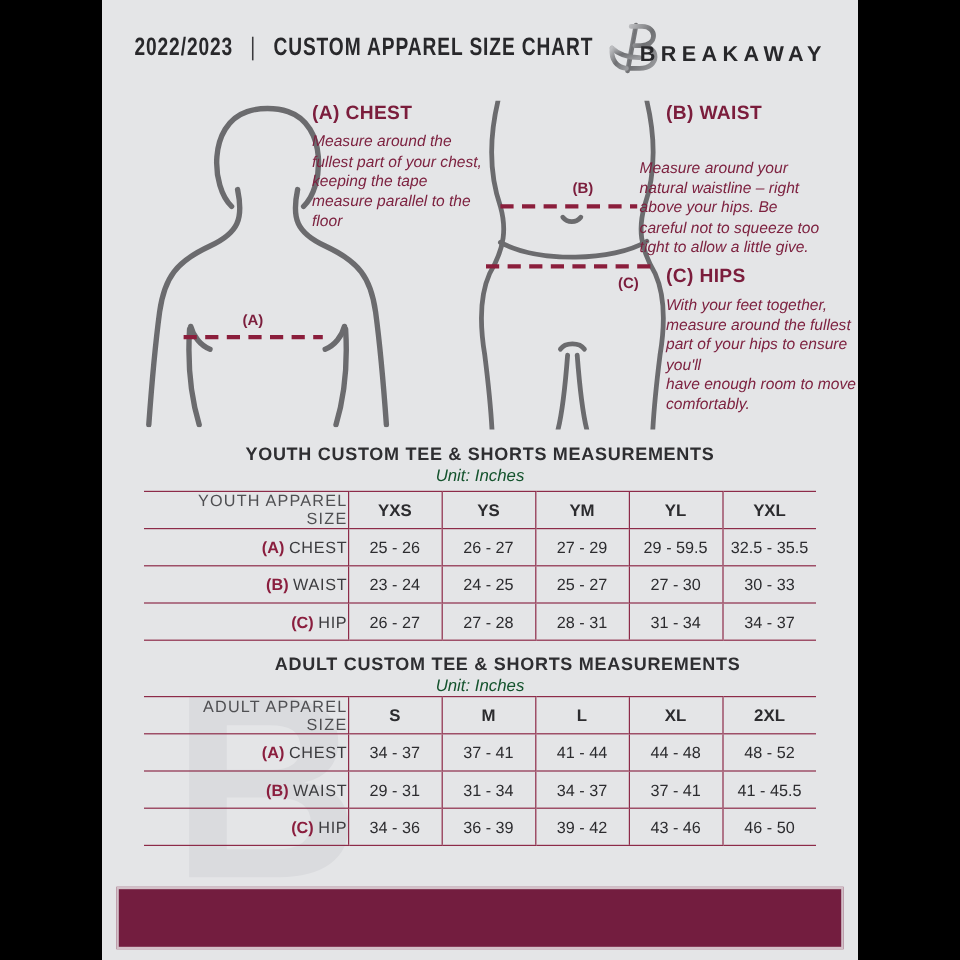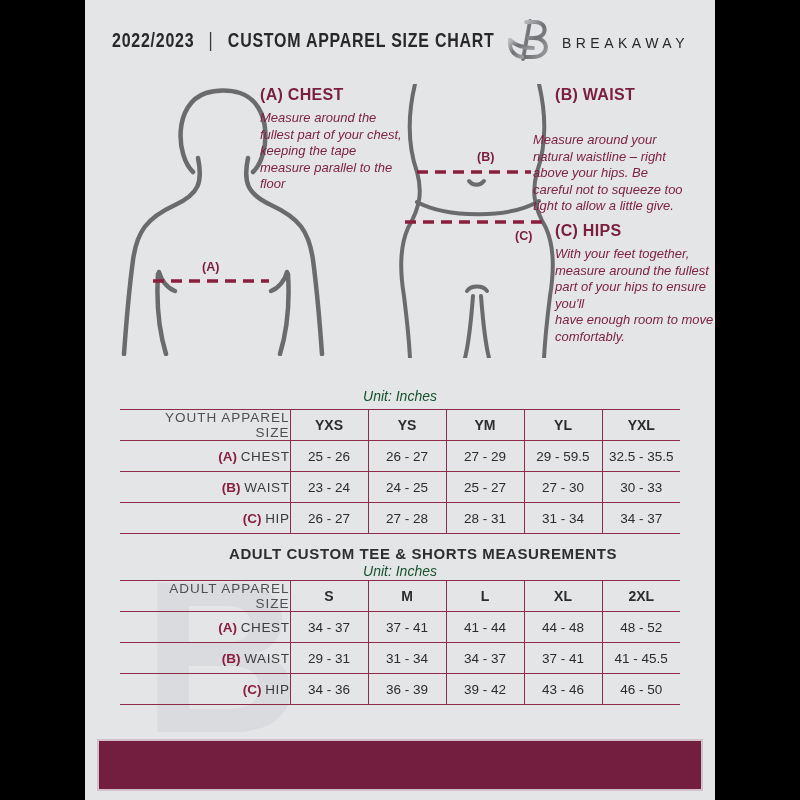--- a/index.html
+++ b/index.html
@@ -14,21 +14,21 @@
   }
   
   .header-title {
     position:absolute; left:27px; top:28px; white-space:nowrap;
     font-weight:bold; font-size:21px; color:#28282b; letter-spacing:1px;
     transform:scaleX(.76); transform-origin:left center;
   }
   .header-title .sep { font-weight:normal; color:#3a3a3d; padding:0 12px; }
   .brand {
     position:absolute; right:26px; top:35px;
-    font-weight:normal; font-size:14px; letter-spacing:4.5px; color:#28282b;
+    font-weight:bold; font-size:18px; letter-spacing:4.5px; color:#28282b;
   }
   .logo { position:absolute; left:420px; top:14px; }
   
   .instr-head {
     position:absolute; font-weight:800; font-size:16px; letter-spacing:.3px;
     color:#7b1d3c; white-space:nowrap;
   }
   .instr-body {
     position:absolute; font-style:italic; font-size:13px; line-height:16.5px;
     color:#7d2240; white-space:pre-line;
@@ -145,20 +145,21 @@
 
     <div class="instr-head" style="left:470px; top:86px;">(B) WAIST</div>
     <div class="instr-body" style="left:448px; top:110px; width:152px;margin-top:22px;">Measure around your natural waistline – right above your hips. Be careful not to squeeze too tight to allow a little give.</div>
 
     <div class="instr-head" style="left:470px; top:222px;">(C) HIPS</div>
     <div class="instr-body" style="left:470px; top:246px; width:160px;">With your feet together, measure around the fullest part of your hips to ensure you'll
 have enough room to move comfortably.</div>
 
     <div class="watermark">B</div>
 
+    <div class="sec-title" style="top:370px;">YOUTH CUSTOM TEE &amp; SHORTS MEASUREMENTS</div>
     <div class="sec-unit" style="top:388px;">Unit: Inches</div>
 
     <table class="size-table" style="top:409px;">
       <colgroup>
           <col style="width:170px">
           <col style="width:78px">
           <col style="width:78px">
           <col style="width:78px">
           <col style="width:78px">
           <col style="width:78px">

